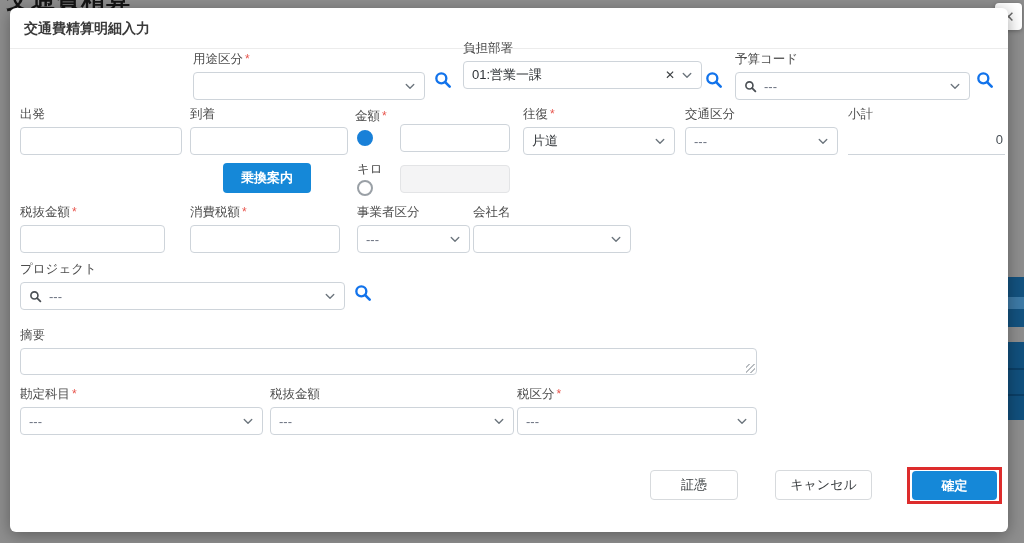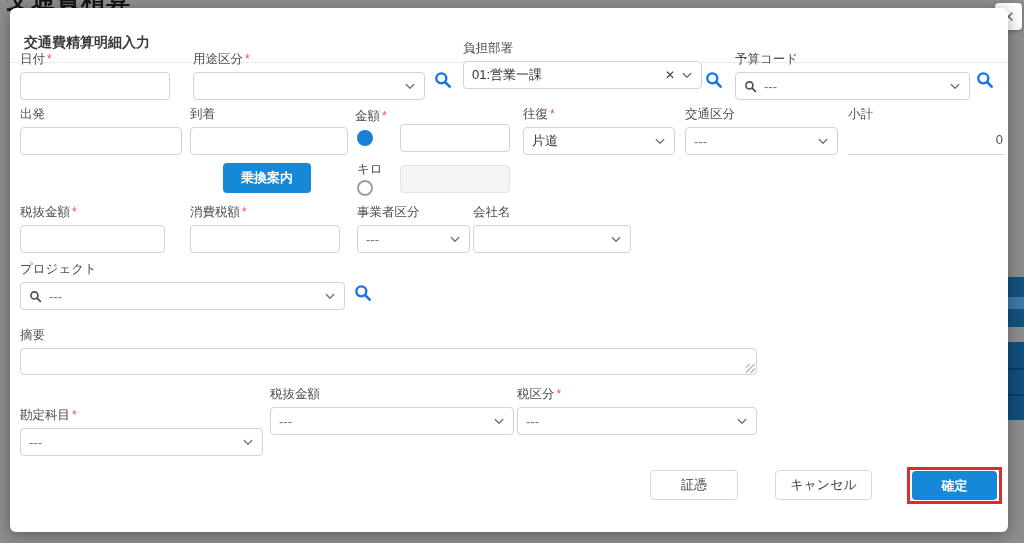--- a/index.html
+++ b/index.html
@@ -23,21 +23,21 @@
     position:absolute;left:995px;top:3px;width:27px;height:27px;background:#fff;
     border-radius:4px;box-shadow:0 1px 4px rgba(0,0,0,.3);display:flex;
     align-items:center;justify-content:center;color:#6a6a6a;font-size:15px;cursor:pointer;
   }
   
   .dialog{
     position:absolute;left:10px;top:8px;width:998px;height:524px;background:#fff;
     border-radius:6px;box-shadow:0 3px 16px rgba(0,0,0,.35);
   }
   .dlg-title{
-    padding:26px 14px 10px;font-size:14px;font-weight:700;color:#3a3a3a;
+    padding:12px 14px 10px;font-size:14px;font-weight:700;color:#3a3a3a;
     border-bottom:1px solid #ececec;
   }
   
   .fg{position:absolute;}
   .lbl{display:block;font-size:12.5px;color:#4d4d4d;margin-bottom:4px;white-space:nowrap;}
   .req{color:#e8554d;margin-left:2px;font-size:12px;}
   .tinput{
     box-sizing:border-box;width:100%;height:28px;border:1px solid #ced4da;border-radius:4px;
     background:#fff;padding:0 8px;font:13px "Liberation Sans",sans-serif;color:#333;outline:none;
   }
@@ -92,24 +92,20 @@
     <div class="line" style="top:52px"></div>
   </div>
 
   <div class="close-btn">
     <span>✕</span>
   </div>
 
   <div class="dialog">
     <div class="dlg-title">交通費精算明細入力</div>
 
-    <div class="fg" style="left:10px;top:43px;width:150px">
-      <span class="lbl"><span>日付</span><span class="req">*</span></span>
-      <input class="tinput" style="">
-    </div>
 
     <div class="fg" style="left:183px;top:43px;width:232px">
       <span class="lbl"><span>用途区分</span><span class="req">*</span></span>
       <div class="sel">
         <span class="val"></span>
         <svg class="chev" width="12" height="12" viewBox="0 0 16 16">
             <path d="M3 6l5 5 5-5" fill="none" stroke="#6c757d" stroke-width="1.8" stroke-linecap="round" stroke-linejoin="round"></path>
           </svg>
       </div>
     </div>
@@ -249,21 +245,21 @@
         <line x1="14.6" y1="14.6" x2="20" y2="20" stroke="currentColor" stroke-width="3.2" stroke-linecap="round"></line>
       </svg>
 
     <div class="fg" style="left:10px;top:319px;width:737px">
       <span class="lbl">摘要</span>
       <div class="txtarea">
           <div class="rsz"></div>
         </div>
     </div>
 
-    <div class="fg" style="left:10px;top:399px;width:243px">
+    <div class="fg" style="left:10px;top:378px;width:243px">
       <span class="lbl"><span>勘定科目</span><span class="req">*</span></span>
       <div class="sel">
         <span class="val">---</span>
         <svg class="chev" width="12" height="12" viewBox="0 0 16 16">
             <path d="M3 6l5 5 5-5" fill="none" stroke="#6c757d" stroke-width="1.8" stroke-linecap="round" stroke-linejoin="round"></path>
           </svg>
       </div>
     </div>
 
     <div class="fg" style="left:260px;top:378px;width:244px">

